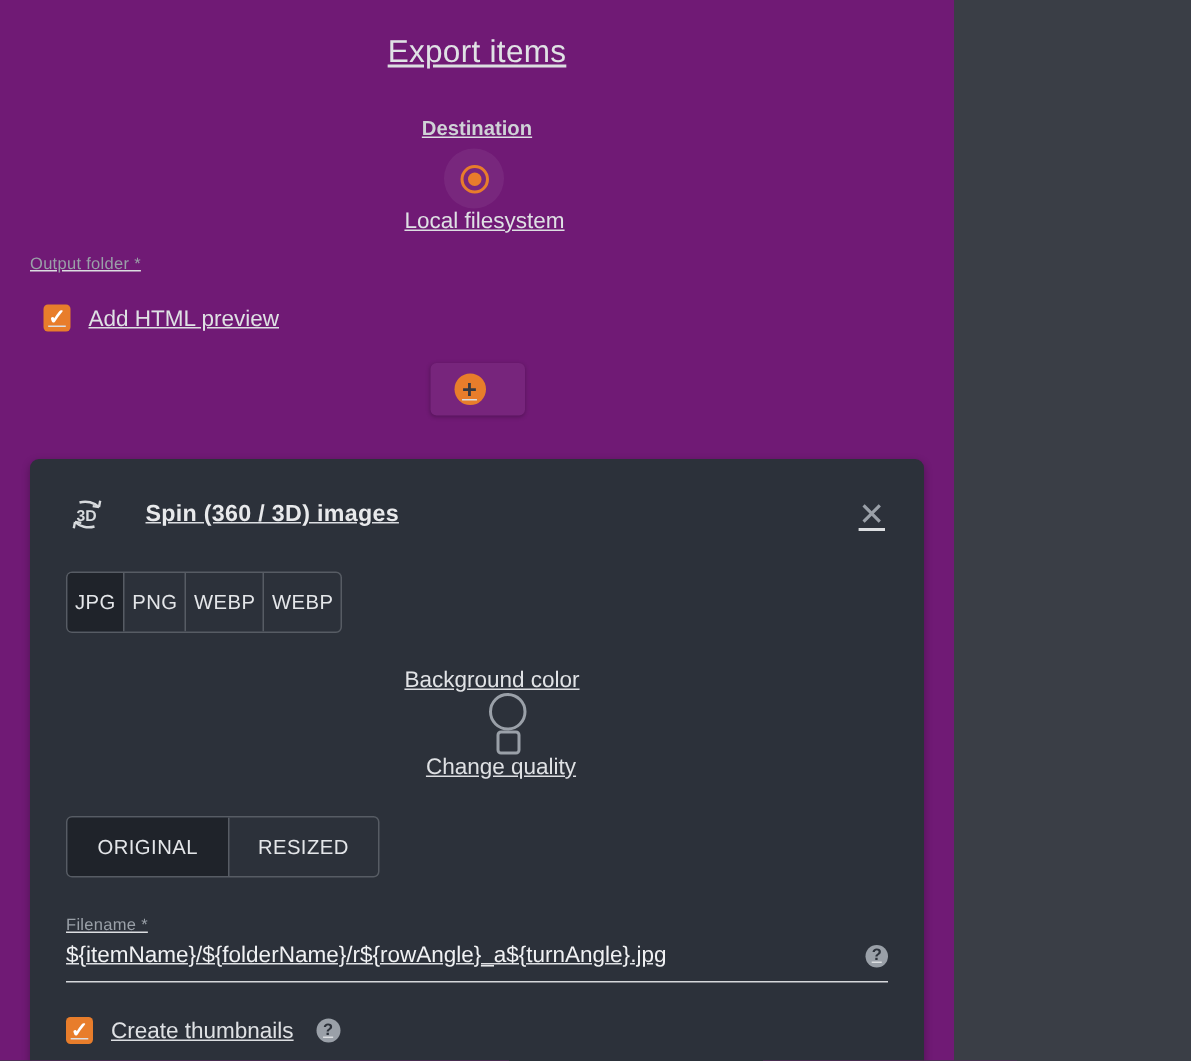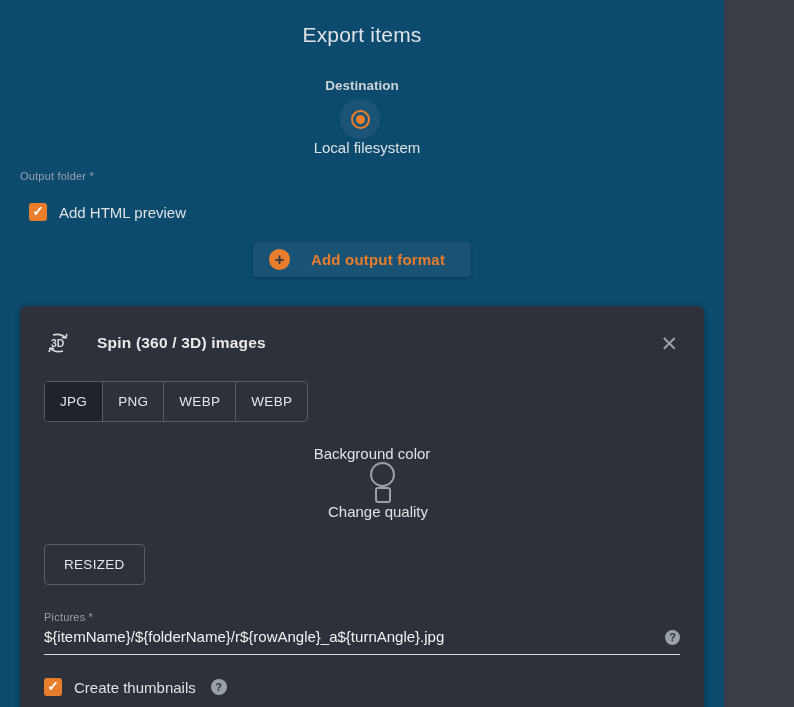--- a/index.html
+++ b/index.html
@@ -1,23 +1,24 @@
 <!DOCTYPE html>
 <html><head>
 <meta charset="utf-8">
 <style>
   html,body{margin:0;padding:0;background:#3a3e46;}
   .app{
     position:relative;
-    width:724px;height:707px;
-    background:#0c4a6e;
+    width:636px;height:707px;
+    background:#701a75;
     font-family:"Liberation Sans", sans-serif;
     color:#dcdee1;
     overflow:hidden;
     box-sizing:border-box;
+    text-decoration:underline;
   }
   .dialog{padding:0 20px;box-sizing:border-box;}
   .dialog-title{
     text-align:center;
     font-size:21px;
     font-weight:400;
     color:#e0e2e5;
     padding-top:23px;
     letter-spacing:.2px;
   }
@@ -99,21 +100,21 @@
   }
   
   .seg-group{
     display:inline-flex;
     border:1px solid #575c64;
     border-radius:4px;
     overflow:hidden;
     margin-top:24px;
   }
   .seg{
-    padding:12px 15px;
+    padding:12px 5px;
     font-size:13.5px;font-weight:500;color:#e4e6e9;
     letter-spacing:.3px;
     border-left:1px solid #575c64;
     cursor:pointer;
     background:transparent;
   }
   .seg:first-child{border-left:none;}
   .seg.selected{background:#1f232a;}
   
   .bg-row{display:flex;align-items:center;margin-top:23px;padding-left:20px;flex-direction:column;}
@@ -173,21 +174,20 @@
     <div class="check-row" style="margin-left:9px;">
       <span class="checkbox checked">
         <span class="tick">✓</span>
       </span>
       <span class="check-label">Add HTML preview</span>
     </div>
 
     <div class="add-format-wrap">
       <div class="add-format-btn">
         <span class="plus-circle">+</span>
-        <span class="add-format-label">Add output format</span>
       </div>
     </div>
 
     <div class="card">
 
       <div class="card-header">
         <svg class="spin-icon" viewBox="0 0 28 28">
           <text x="7" y="18" font-size="10.5" font-weight="bold" fill="#d7dadd" font-family="Liberation Sans, sans-serif">3D</text>
           <path d="M9 6 A 12 10 0 0 1 22 9" stroke="#d7dadd" stroke-width="1.6" fill="none"></path>
           <path d="M22 9 l0.8 -4.2 M22 9 l-4.2 -0.6" stroke="#d7dadd" stroke-width="1.6" fill="none"></path>
@@ -206,25 +206,26 @@
       </div>
 
       <div class="bg-row">
         <span class="bg-label">Background color</span>
         <span class="color-swatch"></span>
         <span class="checkbox unchecked"></span>
         <span class="check-label">Change quality</span>
       </div>
 
       <div class="seg-group">
+        <span class="seg selected" style="padding:12px 20px;">ORIGINAL</span>
         <span class="seg" style="padding:12px 19px;">RESIZED</span>
       </div>
 
       <div class="filename-field">
-        <div class="field-label">Pictures *</div>
+        <div class="field-label">Filename *</div>
         <div class="field-value-row">
           <span class="field-value">${itemName}/${folderName}/r${rowAngle}_a${turnAngle}.jpg</span>
           <span class="help-circle">?</span>
         </div>
       </div>
 
       <div class="thumb-row">
         <span class="checkbox checked">
           <span class="tick">✓</span>
         </span>

